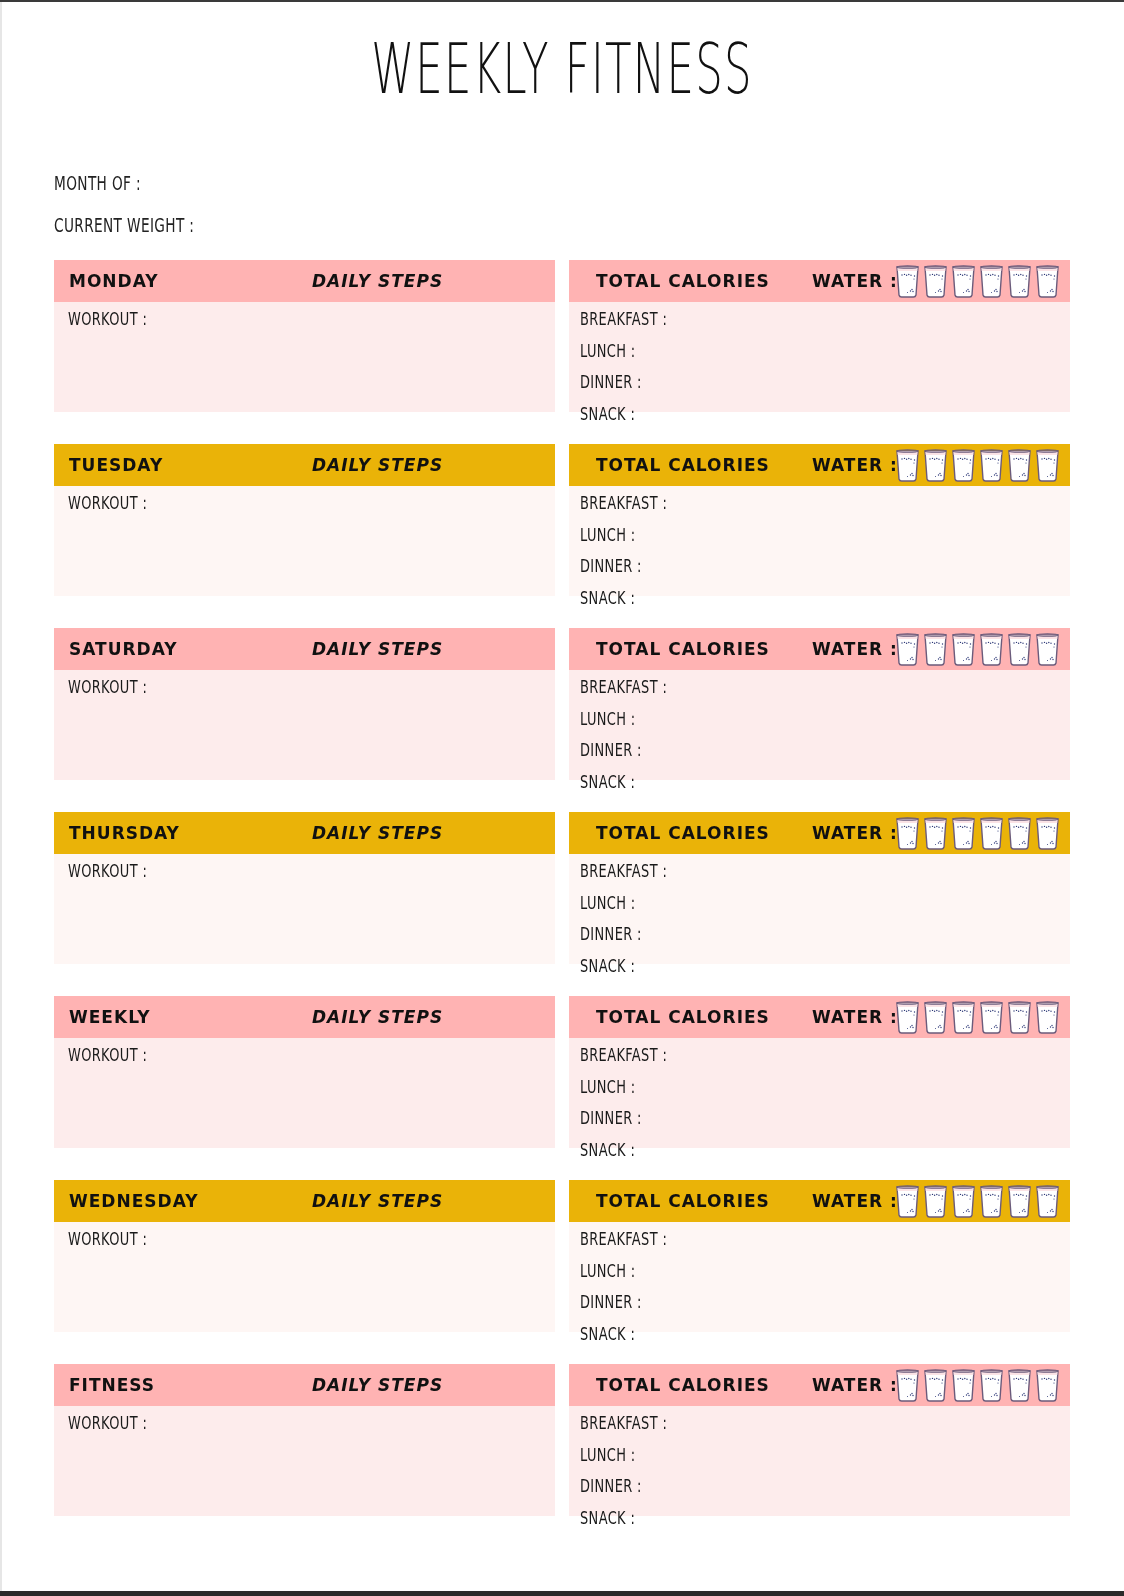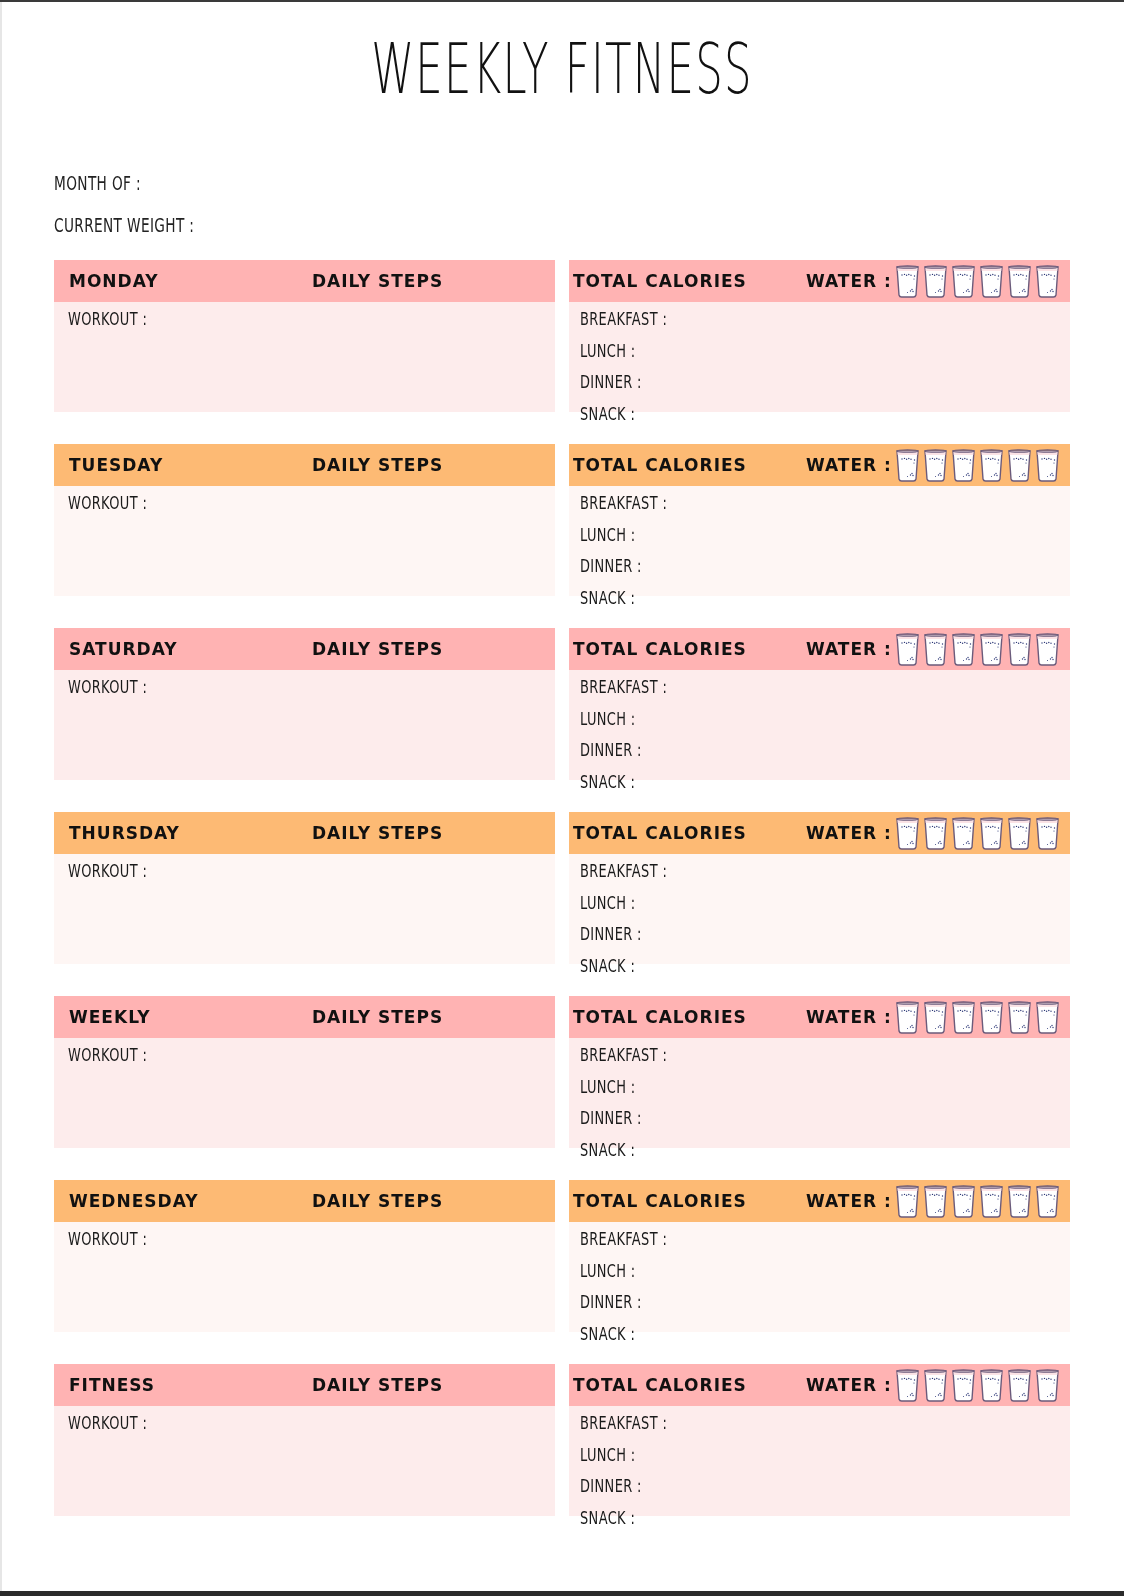--- a/index.html
+++ b/index.html
@@ -28,31 +28,31 @@
 
   .days { position: absolute; left: 54px; top: 260px; width: 1016px; }
   .day-row { position: relative; height: 176px; margin-bottom: 8px; display: flex; gap: 14px; }
 
   .panel { width: 502px; height: 176px; position: relative; }
   .panel .hdr { height: 42px; position: relative; }
   .panel .body { height: 110px; position: relative; }
 
   .day-row.dark .hdr { background: #ffb3b3; padding-left: 14px; }
   .day-row.dark .body { background: #fdecec; }
-  .day-row.light .hdr { background: #fdba74; }
+  .day-row.light .hdr { background: #eab308; }
   .day-row.light .body { background: #fef6f4; }
 
   .hdr-label {
     position: absolute; top: 11px; font-family: "DejaVu Sans", sans-serif; font-weight: bold;
     font-size: 17px; letter-spacing: 1px; color: #111; white-space: nowrap;
   }
   .lbl-day { left: 15px; }
-  .lbl-steps { left: 258px; }
-  .lbl-cal { left: 4px; }
-  .lbl-water { left: 237px; }
+  .lbl-steps { left: 258px; font-style: italic; }
+  .lbl-cal { left: 27px; }
+  .lbl-water { left: 243px; }
 
   .field-label {
     position: absolute; font-family: "DejaVu Sans", sans-serif; font-size: 18px; color: #1a1a1a;
     transform: scaleX(0.72); transform-origin: left center; white-space: nowrap; letter-spacing: 0.5px;
   }
   .workout { left: 14px; top: 6px; }
   .meal-0 { left: 11px; top: 6px; }
   .meal-1 { left: 11px; top: 38px; }
   .meal-2 { left: 11px; top: 69px; }
   .meal-3 { left: 11px; top: 101px; }

